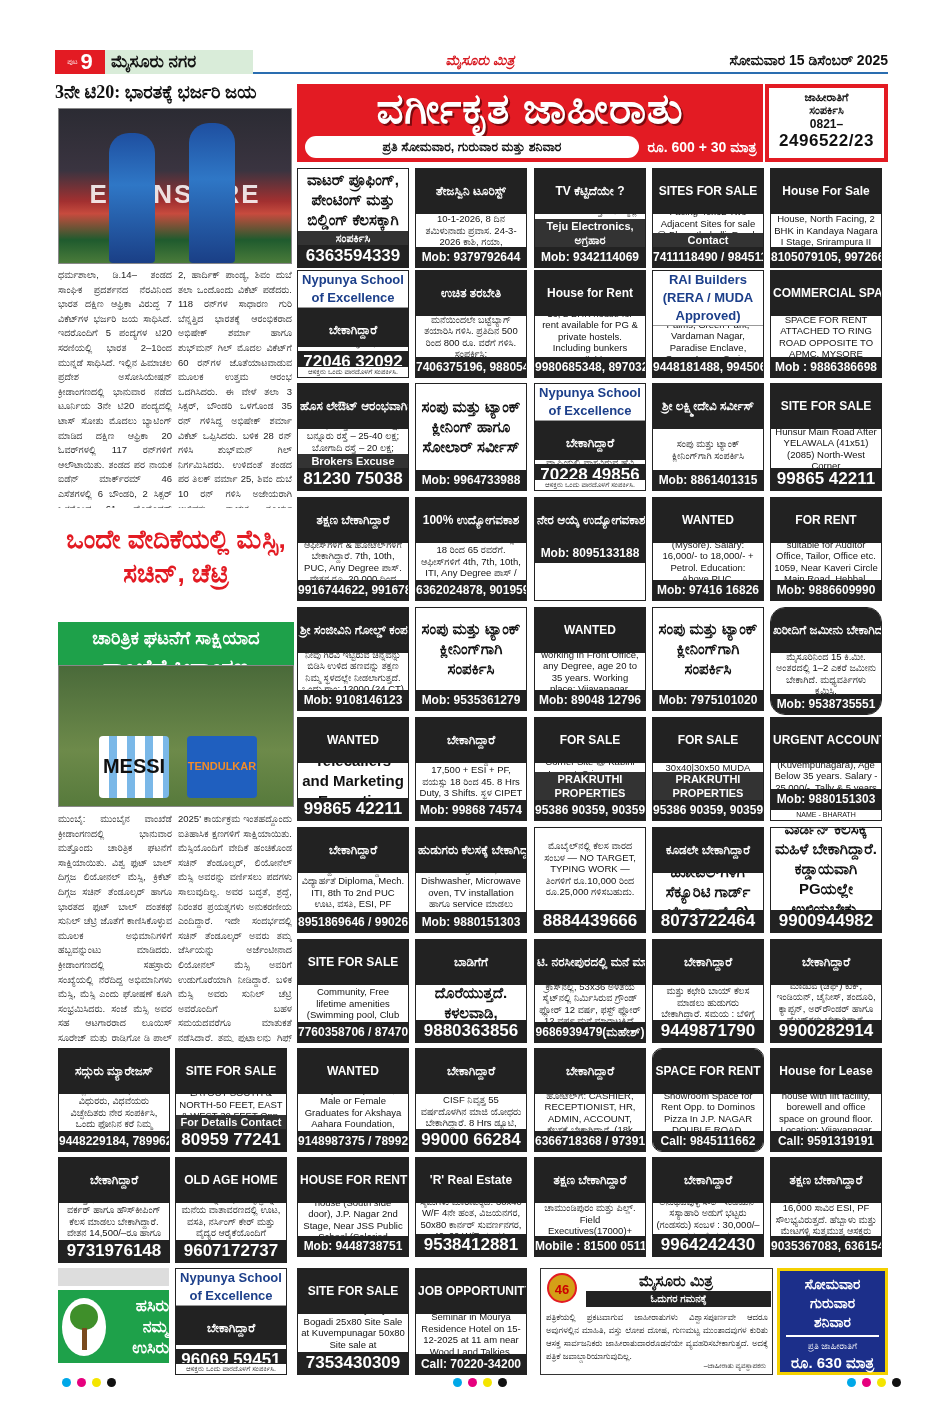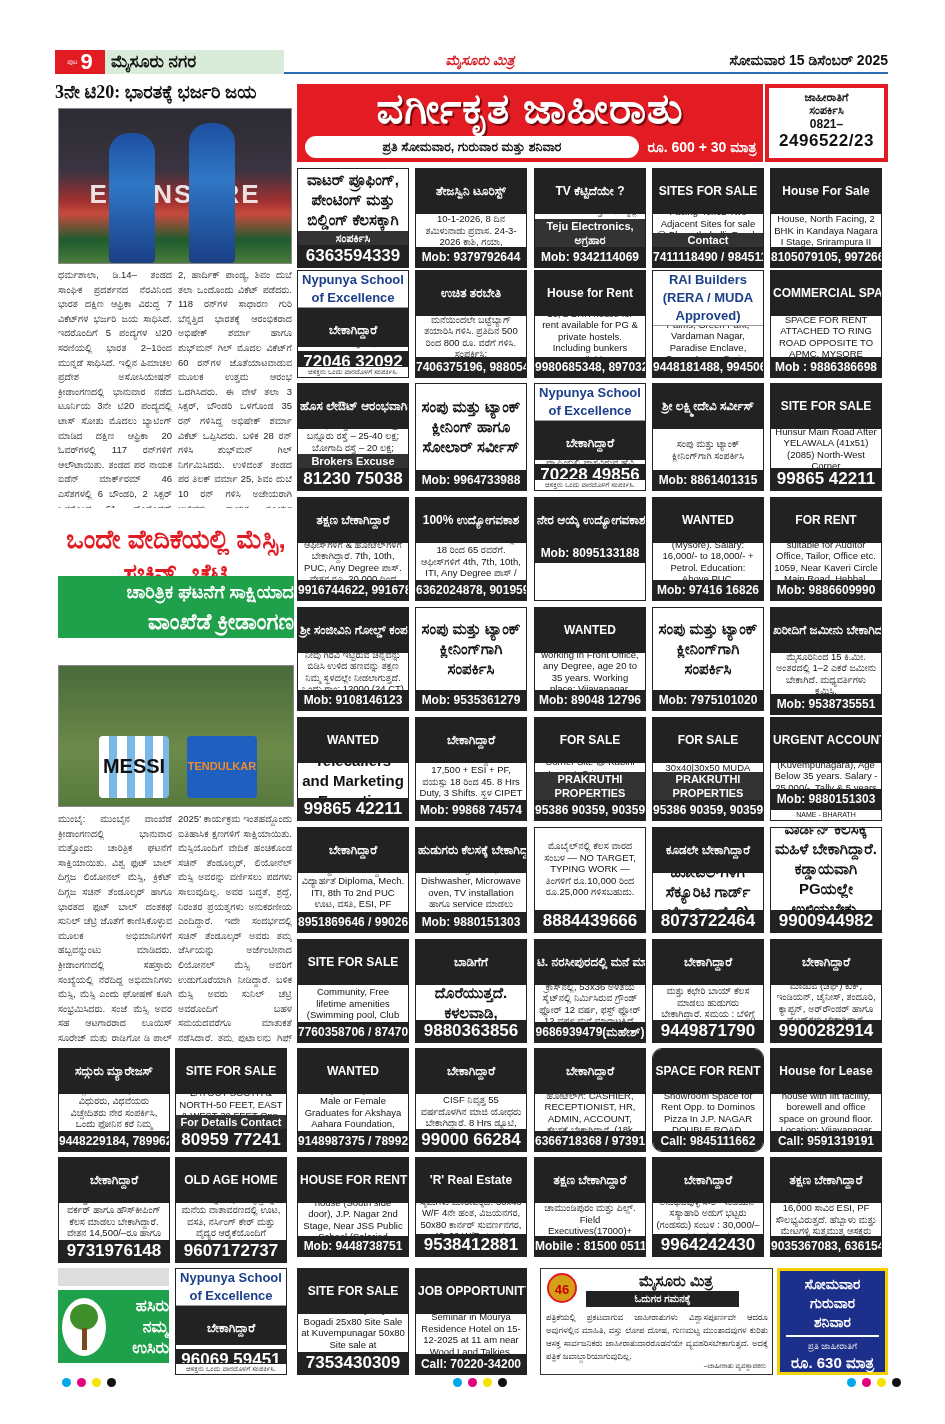--- a/index.html
+++ b/index.html
@@ -2,33 +2,33 @@
 <html><head>
 <meta charset="utf-8">
 <style>
 *{box-sizing:border-box;margin:0;padding:0}
 body{width:945px;height:1424px;background:#fff;position:relative;font-family:"Liberation Sans",sans-serif;color:#111;overflow:hidden}
 .abs{position:absolute}
 #masthead{left:55px;top:48px;width:833px;height:26px;border-bottom:2px solid #2a6db0}
 #pageno{left:55px;top:50px;width:50px;height:24px;background:#e31b23;color:#fff;display:flex;align-items:center;justify-content:center;gap:3px}
 #pageno .lbl{font-size:7px}
 #pageno .num{font-size:22px;font-weight:bold}
-#section{left:105px;top:50px;width:179px;height:24px;background:#d9ecd9;font-size:17px;font-weight:bold;padding-left:6px;line-height:24px}
+#section{left:105px;top:50px;width:148px;height:24px;background:#d9ecd9;font-size:17px;font-weight:bold;padding-left:6px;line-height:24px}
 #paper{left:360px;top:52px;width:240px;text-align:center;color:#d71920;font-size:14px;font-weight:bold;font-style:italic}
 #date{left:620px;top:52px;width:268px;text-align:right;font-size:14px;font-weight:bold}
 #story1-title{left:55px;top:82px;width:240px;font-size:18px;font-weight:bold;font-family:"Liberation Serif",serif}
 .photo{border:1px solid #888;overflow:hidden}
 #story1-photo{left:58px;top:108px;width:234px;height:156px;background:linear-gradient(180deg,#2b2b33 0%,#3a3440 40%,#a23030 60%,#c74b3e 68%,#1f5b2e 85%,#4a7b3a 100%)}
 .player{position:absolute;bottom:0;width:46px;height:130px;border-radius:20px 20px 4px 4px;background:linear-gradient(180deg,#1e4fa0 0%,#2f77c6 40%,#1a3f86 100%)}
 .banner-text{position:absolute;left:0;right:0;top:70px;color:#fff;font-size:26px;font-weight:bold;text-align:center;letter-spacing:2px;opacity:.85}
 .col-text{font-size:9.5px;line-height:14.6px;text-align:justify;color:#222}
 #story1-col1{left:58px;top:268px;width:114px;height:240px;overflow:hidden}
 #story1-col2{left:178px;top:268px;width:114px;height:240px;overflow:hidden}
 #story2-head{left:58px;top:522px;width:236px;text-align:center;color:#e31b23;font-size:26px;font-weight:bold;line-height:34px}
-#story2-sub{left:58px;top:576px;width:236px;height:62px;background:#1ea14a;color:#fff;text-align:right;font-size:18px;font-weight:bold;line-height:30px;padding-top:1px}
+#story2-sub{left:58px;top:622px;width:236px;height:62px;background:#1ea14a;color:#fff;text-align:center;font-size:18px;font-weight:bold;line-height:30px;padding-top:1px}
 #story2-photo{left:58px;top:665px;width:236px;height:142px;background:linear-gradient(180deg,#4a6a3a 0%,#6d8a4a 60%,#577a3c 100%)}
 #story2-col1{left:58px;top:812px;width:114px;height:230px;overflow:hidden}
 #story2-col2{left:178px;top:812px;width:114px;height:230px;overflow:hidden}
 .jersey{position:absolute;bottom:8px;width:70px;height:62px;border-radius:4px;font-weight:bold;text-align:center}
 #cls-banner{left:297px;top:84px;width:466px;height:78px;background:#e31b23}
 #cls-title{position:absolute;left:0;top:2px;width:100%;text-align:center;color:#fff;font-size:42px;font-weight:bold;line-height:46px;letter-spacing:1px;text-shadow:2px 2px 0 #7a0a0e}
 #cls-pill{position:absolute;left:8px;top:52px;width:334px;height:22px;border-radius:11px;background:#fff;text-align:center;font-size:12.5px;font-weight:bold;line-height:22px}
 #cls-price{position:absolute;left:346px;top:52px;width:118px;height:22px;color:#fff;font-size:14px;font-weight:bold;line-height:22px;text-align:center}
 #contact-box{left:765px;top:84px;width:123px;height:78px;border:4px solid #e31b23;text-align:center;font-weight:bold}
 #contact-box .l1{font-size:11px;padding-top:3px}
@@ -46,21 +46,21 @@
 .ad .subhd{background:#333;color:#fff;text-align:center;font-size:11px;font-weight:bold;line-height:14px}
 #hasiru{left:58px;top:1290px;width:111px;height:73px;background:#1ea14a;color:#fff;font-size:16px;font-weight:bold;display:flex;align-items:center}
 #hasiru .tree{width:44px;height:58px;margin:0 4px;border-radius:50%;background:#fff;position:relative}
 #hasiru .tree:before{content:"";position:absolute;left:8px;top:6px;width:28px;height:26px;border-radius:50%;background:#3f8f2a}
 #hasiru .tree:after{content:"";position:absolute;left:20px;top:30px;width:5px;height:22px;background:#7a4a1e}
 #hasiru .txt{line-height:21px;text-align:right;flex:1}
 #grey-strip{left:58px;top:1268px;width:111px;height:18px;background:#ddd}
 #mitra-notice{left:540px;top:1268px;width:233px;height:107px;border:1px solid #333}
 #mitra-notice .logo46{position:absolute;left:6px;top:4px;width:30px;height:30px;border-radius:50%;background:#d4a017;color:#c00;font-weight:bold;font-size:13px;text-align:center;line-height:30px;border:2px solid #e31b23}
 #mitra-notice .name{position:absolute;left:40px;top:3px;width:190px;text-align:center;font-size:15px;font-weight:bold}
-#mitra-notice .bar{position:absolute;left:45px;top:22px;width:153px;height:16px;background:#222;color:#fff;text-align:center;font-size:10px;line-height:16px;font-weight:bold}
+#mitra-notice .bar{position:absolute;left:45px;top:22px;width:185px;height:16px;background:#222;color:#fff;text-align:center;font-size:10px;line-height:16px;font-weight:bold}
 #mitra-notice .body{position:absolute;left:5px;top:42px;width:222px;font-size:8.5px;line-height:13px;text-align:justify}
 #mitra-notice .sign{position:absolute;right:6px;bottom:4px;font-size:7px}
 #days-box{left:777px;top:1268px;width:111px;height:107px;background:#f4d000;padding:3px}
 #days-box .inner{width:100%;height:100%;background:#1c2f8a;color:#fff;text-align:center}
 #days-box .d{font-size:14px;font-weight:bold;line-height:19px}
 #days-box .hr{border-top:2px solid #fff;margin:3px 6px}
 #days-box .s{font-size:9px;line-height:13px}
 #days-box .p{font-size:15px;font-weight:bold;line-height:20px}
 .cmyk{display:flex;gap:6px}
 .cmyk span{width:9px;height:9px;border-radius:50%;display:inline-block}
@@ -227,21 +227,21 @@
     </div>
     <div class="ad" style="left: 534px; top: 607px; height: 104px;">
       <div class="hd">WANTED</div>
       <div class="bd">Female candidates working in Front Office, any Degree, age 20 to 35 years. Working place: Vijayanagar, Mysore.</div>
       <div class="ft">Mob: 89048 12796</div>
     </div>
     <div class="ad" style="left: 652px; top: 607px; height: 104px;">
       <div class="bd big">ಸಂಪು ಮತ್ತು ಟ್ಯಾಂಕ್ ಕ್ಲೀನಿಂಗ್‌ಗಾಗಿ ಸಂಪರ್ಕಿಸಿ</div>
       <div class="ft">Mob: 7975101020</div>
     </div>
-    <div class="ad" style="left: 770px; top: 607px; height: 108px;">
+    <div class="ad" style="left: 770px; top: 607px; height: 108px; border-radius: 15px;">
       <div class="hd">ಖರೀದಿಗೆ ಜಮೀನು ಬೇಕಾಗಿದೆ</div>
       <div class="bd">ಮೈಸೂರಿನಿಂದ 15 ಕಿ.ಮೀ. ಅಂತರದಲ್ಲಿ 1–2 ಎಕರೆ ಜಮೀನು ಬೇಕಾಗಿದೆ. ಮಧ್ಯವರ್ತಿಗಳು ಕ್ಷಮಿಸಿ.</div>
       <div class="ft">Mob: 9538735551</div>
     </div>
     <div class="ad" style="left: 297px; top: 717px; height: 104px;">
       <div class="hd">WANTED</div>
       <div class="bd big">Telecallers and Marketing Executive</div>
       <div class="ft xl">99865 42211</div>
     </div>
     <div class="ad" style="left: 415px; top: 717px; height: 104px;">

